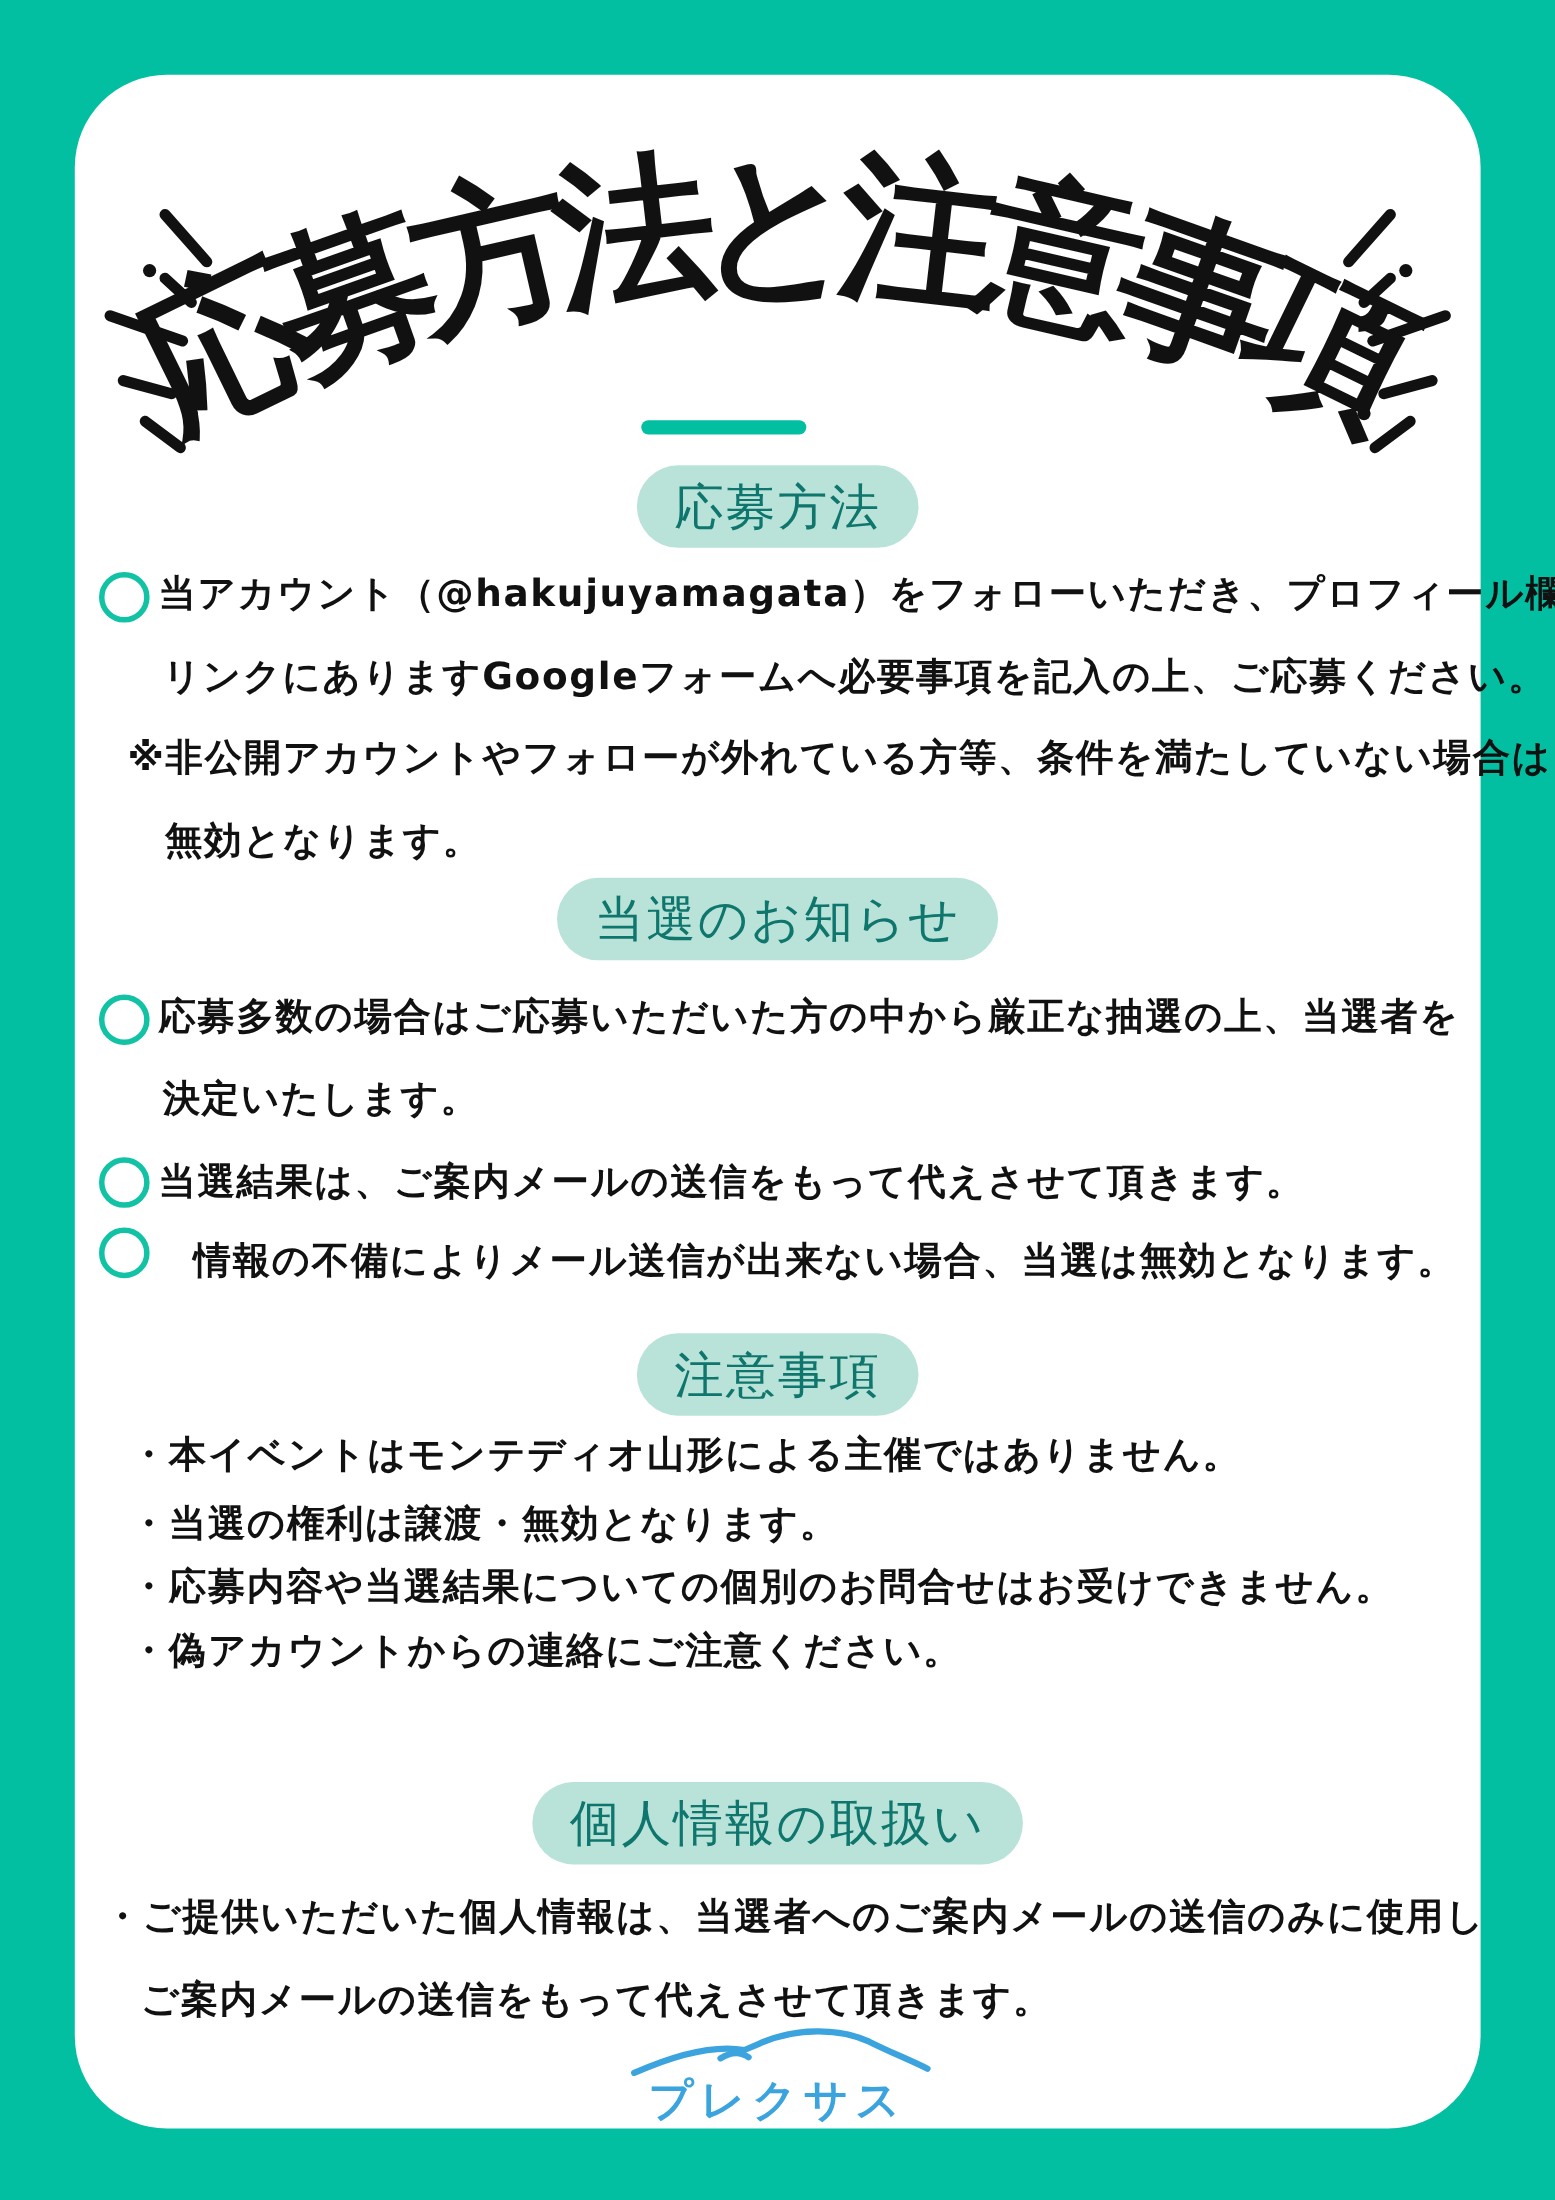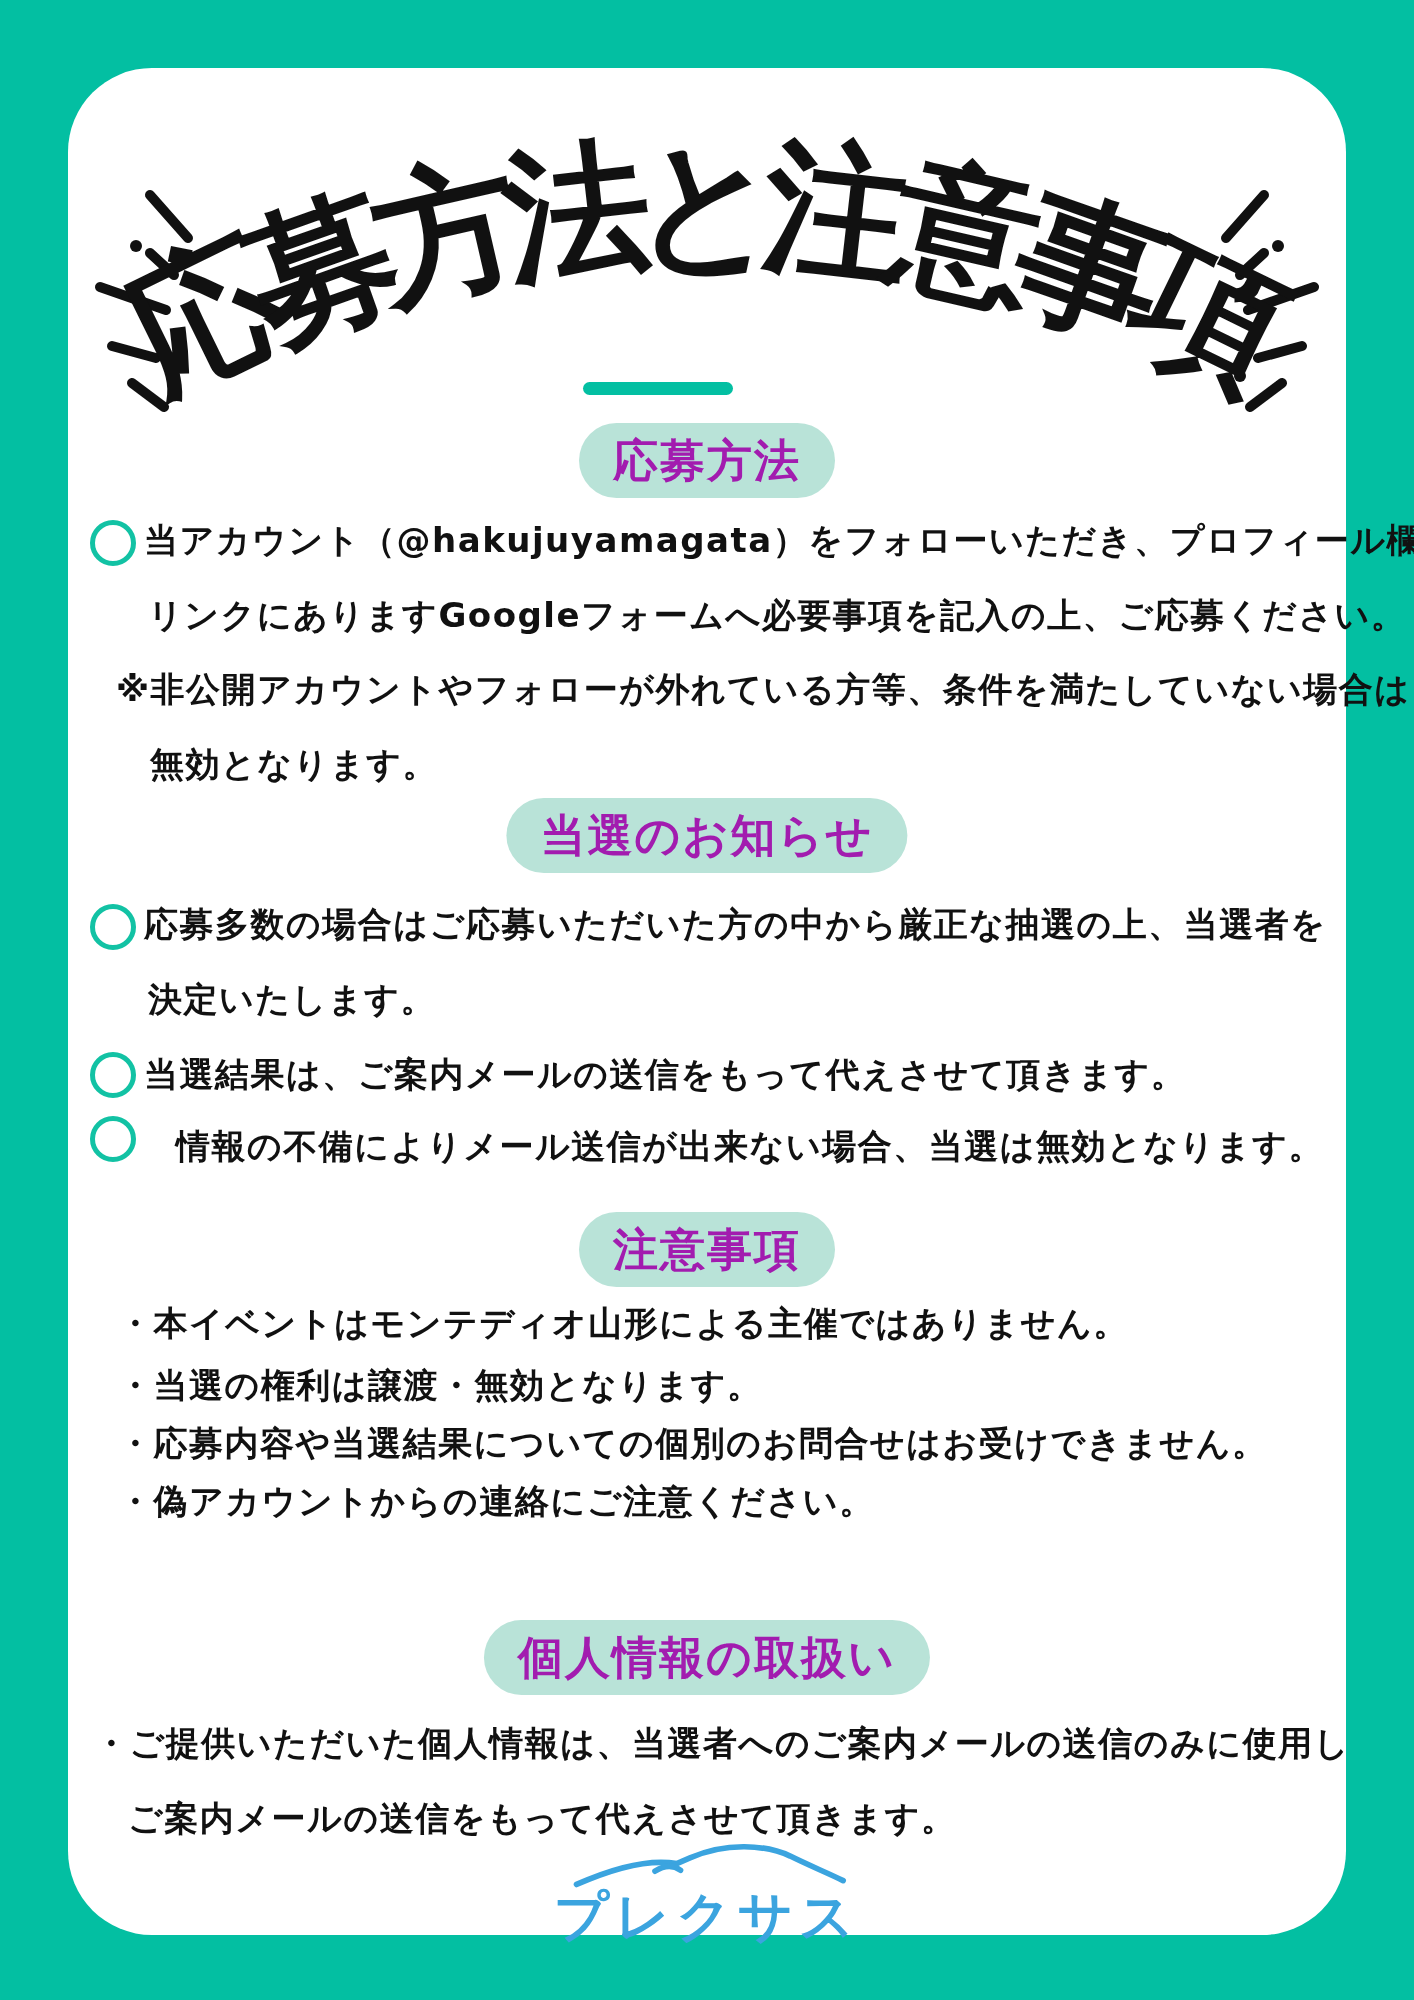--- a/index.html
+++ b/index.html
@@ -32,21 +32,21 @@
   .rays-left{left:18px;}
   .rays-right{right:18px;transform:scaleX(-1);}
   
   .underline{
     position:absolute;left:515px;top:314px;width:150px;height:13px;
     border-radius:7px;background:#03bfa2;
   }
   .pill{
     position:absolute;left:50%;transform:translateX(-50%);
     background:#b9e3d8;border-radius:40px;
-    font-size:45px;font-weight:bold;color:#a21caf;
+    font-size:45px;font-weight:normal;color:#0f766e;
     padding:15px 34px;line-height:1;white-space:nowrap;letter-spacing:2px;
   }
   .pill1{top:355px;} .pill2{top:730px;} .pill3{top:1144px;} .pill4{top:1552px;}
   .ring{
     position:absolute;width:36px;height:36px;border:5px solid #12c2a4;border-radius:50%;
     background:transparent;
   }
   .t{
     position:absolute;font-size:34px;font-weight:700;color:#111;
     white-space:nowrap;letter-spacing:1.5px;line-height:40px;
@@ -73,21 +73,21 @@
   .l13{left:50px;top:1473px;}
   
   .l14{left:26px;top:1655px;}
   .l15{left:60px;top:1730px;}
   
   .logo{
     position:absolute;left:50%;top:1772px;transform:translateX(-50%);
     width:320px;text-align:center;
   }
   .logo-text{
-    font-size:54px;font-weight:bold;color:#3ba4df;letter-spacing:6px;line-height:1;
+    font-size:40px;font-weight:bold;color:#3ba4df;letter-spacing:6px;line-height:1;
     margin-top:-6px;
   }
 </style>
 </head>
 <body>
 
 <div class="frame"></div>
 <div class="card">
 
   <svg class="rays rays-left" viewBox="0 0 170 270" fill="none" stroke="#111" stroke-width="10" stroke-linecap="round">

